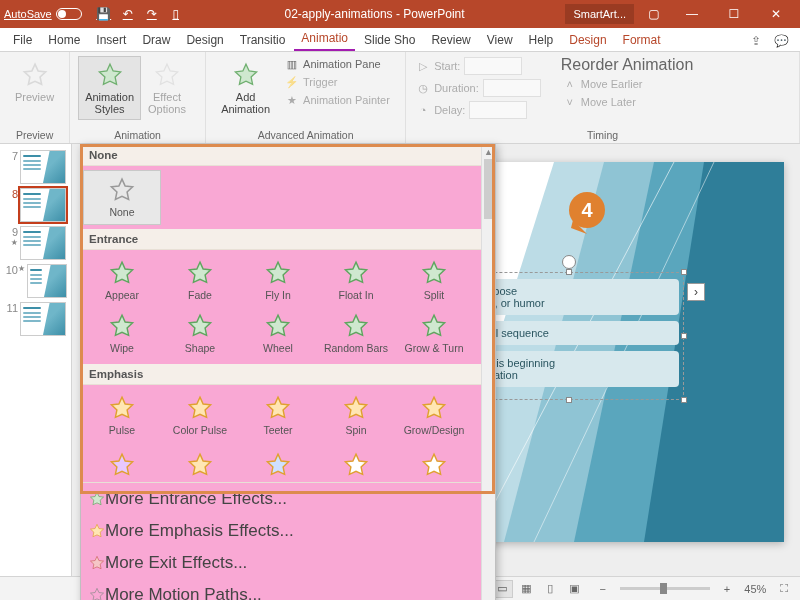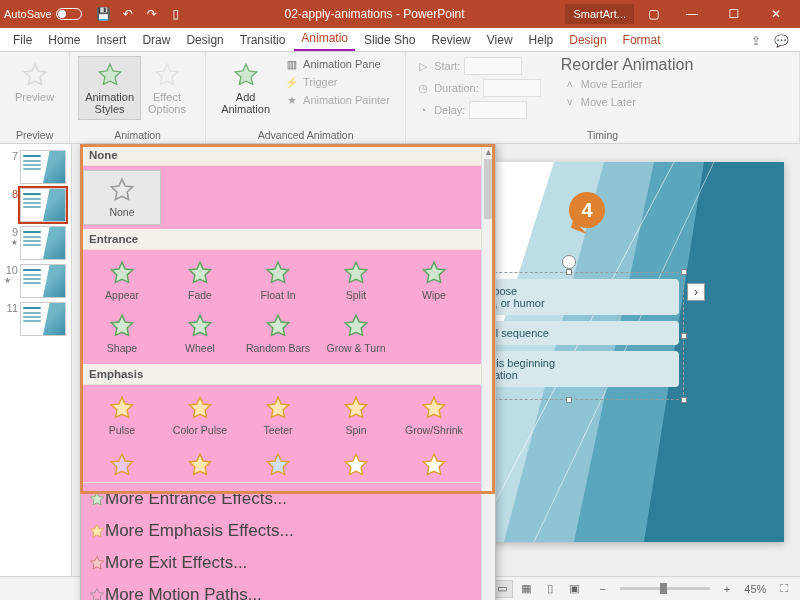--- a/index.html
+++ b/index.html
@@ -1,20 +1,20 @@
 <!DOCTYPE html>
 <html><head>
 <meta charset="utf-8">
 <style>
   * { box-sizing: border-box; margin: 0; padding: 0; font-family: "Segoe UI", Arial, sans-serif; }
   body { width: 800px; height: 600px; background: #fff; overflow: hidden; font-size: 12px; color: #444; }
 
   
   .titlebar { height: 28px; background: #b7472a; color: #fff; display: flex; align-items: center; padding: 0 4px; }
-  .titlebar .left { display: flex; align-items: center; gap: 6px; }
+  .titlebar .left { display: flex; align-items: center; gap: 6px; text-decoration: underline; }
   .autosave-toggle { display: inline-flex; align-items: center; gap: 4px; font-size: 11px; }
   .toggle { width: 26px; height: 12px; border: 1px solid #fff; border-radius: 6px; position: relative; }
   .toggle::after { content:""; position:absolute; width:8px; height:8px; background:#fff; border-radius:50%; top:1px; left:1px;}
   .qat { display:flex; gap:8px; margin-left:8px; }
   .qat-btn { width:16px; height:16px; display:flex; align-items:center; justify-content:center; color:#fff; cursor:pointer;}
   .title-center { flex:1; text-align:center; font-size:12px; }
   .title-right { display:flex; align-items:center; gap:2px; }
   .smartart-tag { background:#9a3b22; padding:4px 8px; font-size:11px; margin-right:4px;}
   .winbtn { width:40px; height:28px; display:flex; align-items:center; justify-content:center; color:#fff; cursor:pointer;}
   .ribbon-display{width:28px;height:28px;display:flex;align-items:center;justify-content:center;color:#fff;cursor:pointer;margin-right:2px;}
@@ -290,21 +290,21 @@
             <div class="accent"></div>
             <div class="lines">
               <div class="title"></div>
               <div></div>
               <div></div>
               <div></div>
             </div>
           </div>
         </div>
         <div class="thumb-item">
-          <div style="display:flex;flex-direction:column;align-items:flex-start">
+          <div style="display:flex;flex-direction:row;align-items:flex-start">
             <div class="thumb-num gray">10</div>
             <div class="thumb-star">★</div>
           </div>
           <div class="thumb-img ">
             <div class="accent"></div>
             <div class="lines">
               <div class="title"></div>
               <div></div>
               <div></div>
               <div></div>
@@ -388,20 +388,26 @@
         <div class="g-item">
           <svg class="star-ico">
             <use href="#star5" fill="#cfe8cf" stroke="#5fa55f" stroke-width="1.3"></use>
           </svg>
           <div class="lbl">Fade</div>
         </div>
         <div class="g-item">
           <svg class="star-ico">
             <use href="#star5" fill="#cfe8cf" stroke="#5fa55f" stroke-width="1.3"></use>
           </svg>
+          <div class="lbl">Fly In</div>
+        </div>
+        <div class="g-item">
+          <svg class="star-ico">
+            <use href="#star5" fill="#cfe8cf" stroke="#5fa55f" stroke-width="1.3"></use>
+          </svg>
           <div class="lbl">Float In</div>
         </div>
         <div class="g-item">
           <svg class="star-ico">
             <use href="#star5" fill="#cfe8cf" stroke="#5fa55f" stroke-width="1.3"></use>
           </svg>
           <div class="lbl">Split</div>
         </div>
         <div class="g-item">
           <svg class="star-ico">
@@ -457,21 +463,21 @@
         <div class="g-item">
           <svg class="star-ico">
             <use href="#star5" fill="#ffe6b3" stroke="#e0a030" stroke-width="1.3"></use>
           </svg>
           <div class="lbl">Spin</div>
         </div>
         <div class="g-item">
           <svg class="star-ico">
             <use href="#star5" fill="#ffe6b3" stroke="#e0a030" stroke-width="1.3"></use>
           </svg>
-          <div class="lbl">Grow/Shrink</div>
+          <div class="lbl">Grow/Design</div>
         </div>
       </div>
     <div class="g-grid" id="g-emphasis2" style="padding-top:0">
         <div class="g-item" style="padding-bottom: 0px;">
           <svg class="star-ico">
             <use href="#star5" fill="#e8c8ff" stroke="#e0a030" stroke-width="1.3"></use>
           </svg>
         </div>
         <div class="g-item" style="padding-bottom: 0px;">
           <svg class="star-ico">

